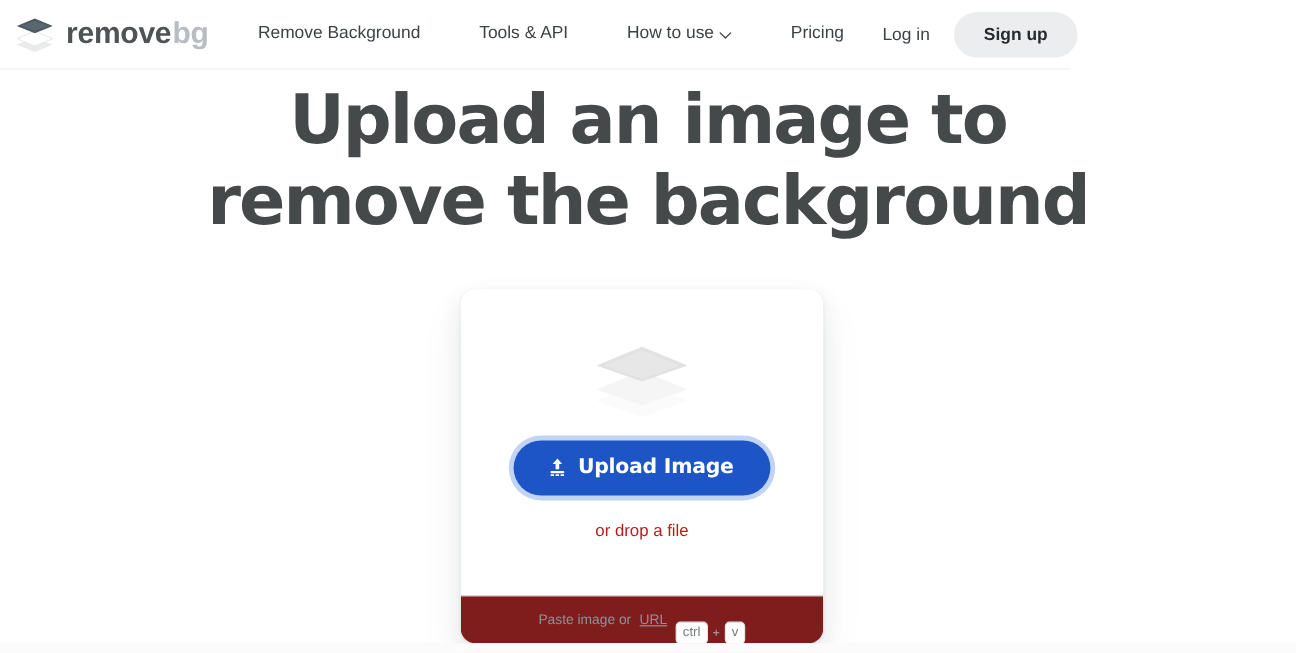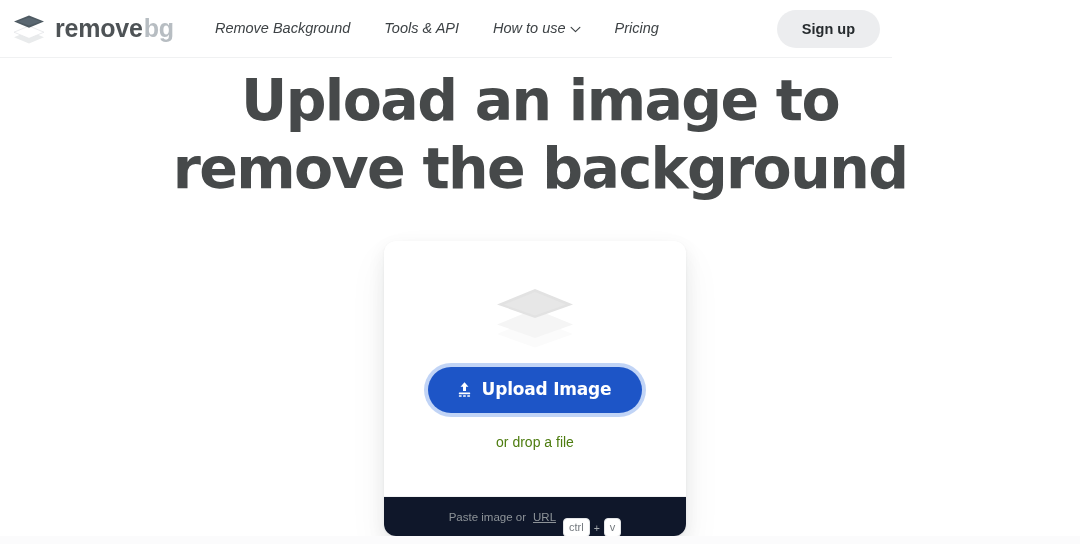--- a/index.html
+++ b/index.html
@@ -45,22 +45,21 @@
     display: flex;
     align-items: baseline;
   }
   .brand-word .w1 { color: #4e5356; }
   .brand-word .w2 { color: #b7bdc2; margin-left: 1px; }
 
   .nav {
     display: flex;
     align-items: flex-end;
     margin-left: 25px;
-    gap: 2px;
-    font-style: italic;
+    gap: 17px;
   }
   .nav-item {
     font-size: 14.5px;
     color: #3d4245;
     padding: 8px 16px;
     white-space: nowrap;
     cursor: pointer;
     display: flex;
     align-items: center;
     gap: 4px;
@@ -167,33 +166,33 @@
     padding: 14px 31px 15px 28px;
     cursor: pointer;
     box-shadow: 0 0 0 4px rgba(63,120,228,0.32);
     line-height: 1;
     white-space: nowrap;
   }
   .up-icon { width: 17px; height: 17px; display: block; flex: none; }
   .drop-text {
     margin-top: 22px;
     font-size: 14px;
-    color: #4d7c0f;
+    color: #b91c1c;
     line-height: 1;
   }
   .card-footer {
     height: 40px;
     border-top: 1px solid #f1f2f3;
     display: flex;
     align-items: center;
     justify-content: center;
     gap: 7px;
     font-size: 11.5px;
     color: #8d9398;
-    background: #0f172a;
+    background: #7f1d1d;
   }
   .paste-label { white-space: nowrap; }
   .url-link {
     color: #8d9398;
     text-decoration: underline;
     cursor: pointer;
   }
   .keys { display: flex; align-items: center; gap: 4px; margin-top: 22px; }
   .key {
     border: 1px solid #e3e5e7;
@@ -248,20 +247,21 @@
       <svg class="chev" viewBox="0 0 12 8">
         <path d="M1 1.6 L6 6.4 L11 1.6" fill="none" stroke="#3d4245" stroke-width="1.3" stroke-linecap="round" stroke-linejoin="round"></path>
       </svg>
     </div>
     <div class="nav-item">
       <span>Pricing</span>
     </div>
   </nav>
 
   <div class="header-right">
+    <button class="login-btn">Log in</button>
     <button class="signup-btn">Sign up</button>
   </div>
 </div>
 
 <div class="hero">
   <h1 class="headline">Upload an image to
 remove the background</h1>
 </div>
 
 <div class="card">

